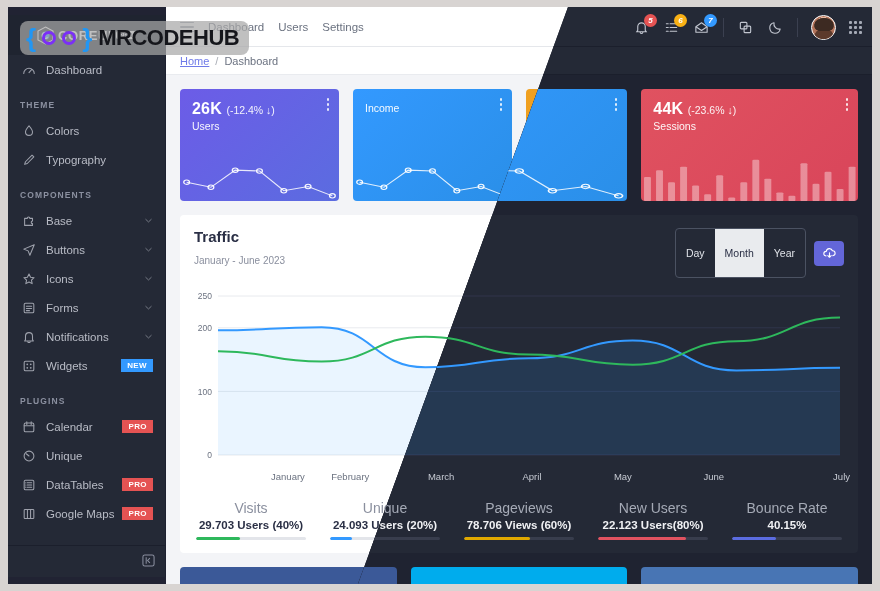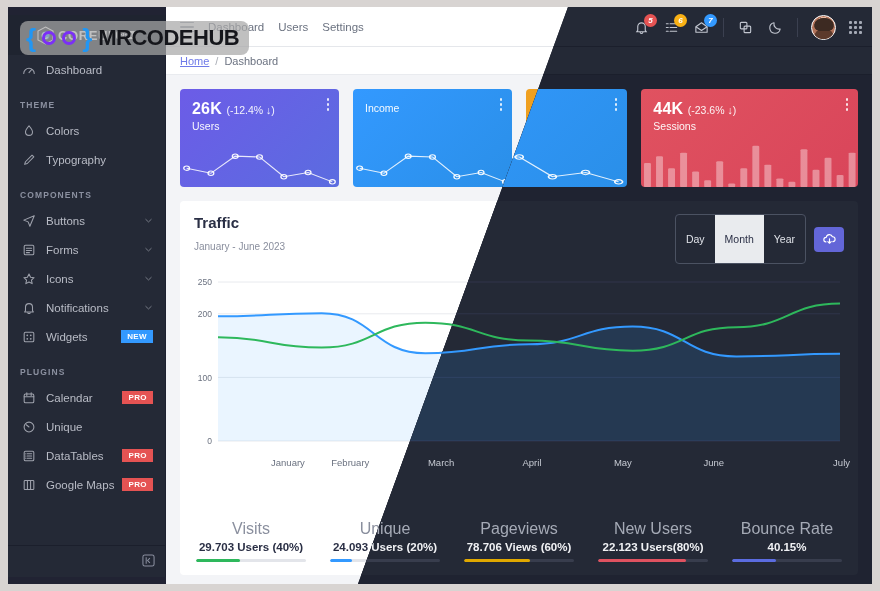--- a/index.html
+++ b/index.html
@@ -119,21 +119,21 @@
   .crumb { position:absolute; left:0; top:40px; width:706px; height:28px; display:flex; align-items:center; padding-left:14px; font-size:11px; }
   .crumb a { color:#6f7ae8; text-decoration:underline; cursor:pointer; }
   .crumb .sep { margin:0 6px; opacity:.6; }
 
   
   .content { position:absolute; left:0; top:68px; width:706px; height:509px; padding:14px 14px 0; }
 
   
   .cards { display:flex; gap:14px; }
   .card {
-    flex:1; height:98px; border-radius:4px; position:relative; overflow:hidden;
+    flex:1; height:112px; border-radius:4px; position:relative; overflow:hidden;
     padding:11px 12px; color:#fff;
   }
   .card .big { font-size:16px; font-weight:700; letter-spacing:.2px; }
   .card .pct { font-size:10.5px; font-weight:400; opacity:.92; }
   .card .sub { font-size:10.5px; margin-top:2px; opacity:.95; }
   .dots { position:absolute; right:10px; top:9px; cursor:pointer; }
   .dots i { display:block; width:2.5px; height:2.5px; border-radius:50%; background:rgba(255,255,255,.85); margin-bottom:2.5px; }
   .card-vis { position:absolute; left:0; right:0; bottom:0; height:48px; }
   .card-vis svg { display:block; width:100%; height:100%; }
 
@@ -154,21 +154,21 @@
   }
   .chart-wrap { position:relative; height:185px; margin:6px 10px 0 8px; }
   .chart-wrap svg { display:block; width:100%; height:100%; }
   .xlabels { display:flex; padding:0 8px 0 34px; margin-top:-2px; }
   .xlabels span { flex:1; text-align:center; font-size:9.5px; }
   .xlabels span:first-child { text-align:right; }
   .xlabels span:last-child { text-align:right; }
 
   .panel-foot { display:flex; padding:12px 4px 13px; margin-top:6px; }
   .stat { flex:1; text-align:center; padding:0 12px; }
-  .stat .lbl { font-size:16px; margin-bottom:3px;margin-top:34px; }
+  .stat .lbl { font-size:14px; margin-bottom:3px; }
   .stat .val { font-size:11.5px; font-weight:700; margin-bottom:6px; }
   .bar { height:3px; border-radius:2px; overflow:hidden; }
   .bar i { display:block; height:100%; border-radius:2px; }
 
   
   .socials { display:flex; gap:14px; margin-top:14px; }
   .social {
     flex:1; height:72px; border-radius:4px;
     display:flex; align-items:center; justify-content:center; cursor:pointer;
   }
@@ -272,47 +272,58 @@
             <svg width="14" height="14" viewBox="0 0 16 16">
               <path fill="none" stroke="currentColor" stroke-width="1.2" stroke-linecap="round" stroke-linejoin="round" d="M11.5 2.5l2 2L6 12l-3 1 1-3z"></path>
             </svg>
           </span>
           <span class="nav-label">Typography</span>
         </div>
         <div class="nav-title">COMPONENTS</div>
         <div class="nav-item">
           <span class="nav-ico">
             <svg width="14" height="14" viewBox="0 0 16 16">
+              <path fill="none" stroke="currentColor" stroke-width="1.2" stroke-linecap="round" stroke-linejoin="round" d="M3 5h3a1.5 1.5 0 113 0h3v3a1.5 1.5 0 100 3v2H3z"></path>
+            </svg>
+          </span>
+          <span class="nav-label">Base</span>
+          <span class="chev"><svg width="9" height="9" viewBox="0 0 10 10">
+              <path d="M2 3.8L5 6.6 8 3.8" fill="none" stroke="#b9bcc6" stroke-width="1.1" stroke-linecap="round"></path>
+            </svg></span>
+        </div>
+        <div class="nav-item">
+          <span class="nav-ico">
+            <svg width="14" height="14" viewBox="0 0 16 16">
               <path fill="none" stroke="currentColor" stroke-width="1.2" stroke-linecap="round" stroke-linejoin="round" d="M14 2L2 7l5 2 2 5z"></path>
             </svg>
           </span>
           <span class="nav-label">Buttons</span>
           <span class="chev"><svg width="9" height="9" viewBox="0 0 10 10">
               <path d="M2 3.8L5 6.6 8 3.8" fill="none" stroke="#b9bcc6" stroke-width="1.1" stroke-linecap="round"></path>
             </svg></span>
         </div>
         <div class="nav-item">
           <span class="nav-ico">
             <svg width="14" height="14" viewBox="0 0 16 16">
-              <rect fill="none" stroke="currentColor" stroke-width="1.2" stroke-linecap="round" stroke-linejoin="round" x="2.5" y="2.5" width="11" height="11" rx="1.5"></rect>
-              <path fill="none" stroke="currentColor" stroke-width="1.2" stroke-linecap="round" stroke-linejoin="round" d="M5 6h6M5 8.5h6M5 11h3.5"></path>
-            </svg>
-          </span>
-          <span class="nav-label">Forms</span>
+              <path fill="none" stroke="currentColor" stroke-width="1.2" stroke-linecap="round" stroke-linejoin="round" d="M8 2.2l1.8 3.8 4 .5-3 2.8.8 4L8 11.4 4.4 13.3l.8-4-3-2.8 4-.5z"></path>
+            </svg>
+          </span>
+          <span class="nav-label">Icons</span>
           <span class="chev"><svg width="9" height="9" viewBox="0 0 10 10">
               <path d="M2 3.8L5 6.6 8 3.8" fill="none" stroke="#b9bcc6" stroke-width="1.1" stroke-linecap="round"></path>
             </svg></span>
         </div>
         <div class="nav-item">
           <span class="nav-ico">
             <svg width="14" height="14" viewBox="0 0 16 16">
-              <path fill="none" stroke="currentColor" stroke-width="1.2" stroke-linecap="round" stroke-linejoin="round" d="M8 2.2l1.8 3.8 4 .5-3 2.8.8 4L8 11.4 4.4 13.3l.8-4-3-2.8 4-.5z"></path>
-            </svg>
-          </span>
-          <span class="nav-label">Icons</span>
+              <rect fill="none" stroke="currentColor" stroke-width="1.2" stroke-linecap="round" stroke-linejoin="round" x="2.5" y="2.5" width="11" height="11" rx="1.5"></rect>
+              <path fill="none" stroke="currentColor" stroke-width="1.2" stroke-linecap="round" stroke-linejoin="round" d="M5 6h6M5 8.5h6M5 11h3.5"></path>
+            </svg>
+          </span>
+          <span class="nav-label">Forms</span>
           <span class="chev"><svg width="9" height="9" viewBox="0 0 10 10">
               <path d="M2 3.8L5 6.6 8 3.8" fill="none" stroke="#b9bcc6" stroke-width="1.1" stroke-linecap="round"></path>
             </svg></span>
         </div>
         <div class="nav-item">
           <span class="nav-ico">
             <svg width="14" height="14" viewBox="0 0 16 16">
               <path fill="none" stroke="currentColor" stroke-width="1.2" stroke-linecap="round" stroke-linejoin="round" d="M4 11V7a4 4 0 118 0v4l1 1.5H3z"></path>
               <path fill="none" stroke="currentColor" stroke-width="1.2" stroke-linecap="round" stroke-linejoin="round" d="M6.6 13.4a1.5 1.5 0 002.8 0"></path>
             </svg>

